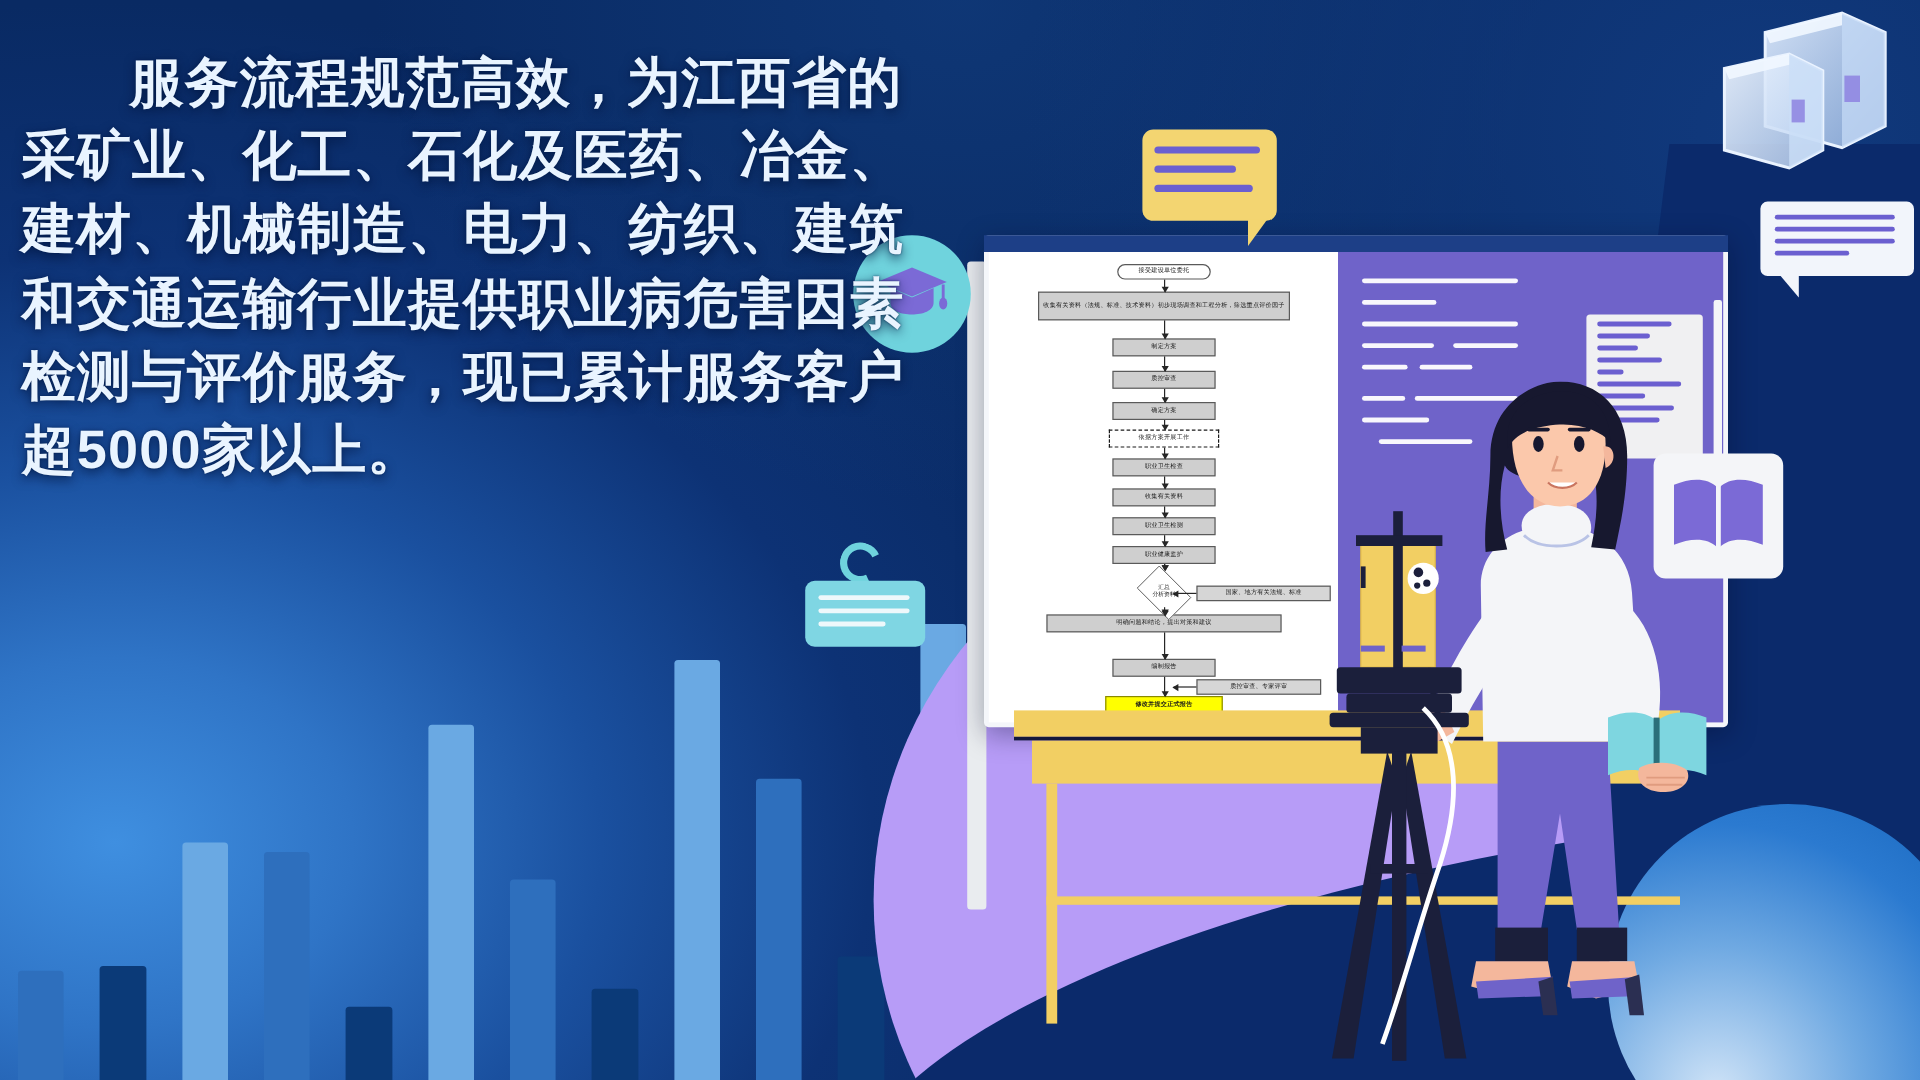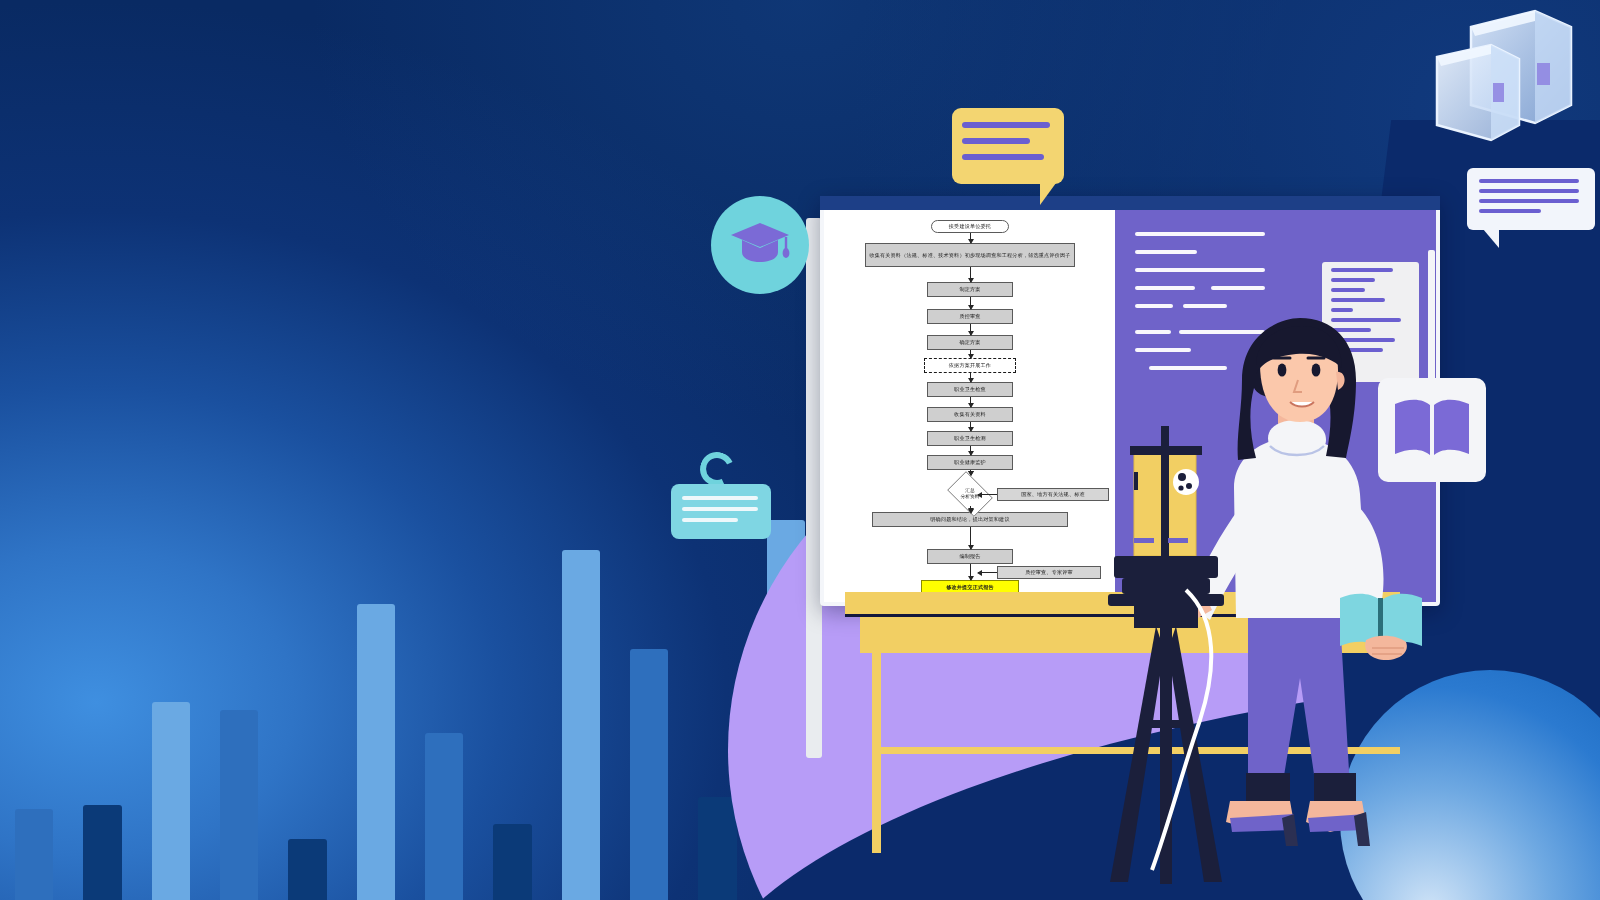--- a/index.html
+++ b/index.html
@@ -225,20 +225,23 @@
       <div class="bar" style="left: 630.033px; width: 38.2667px; height: 251px; background: rgb(46, 111, 189);"></div>
       <div class="bar" style="left: 698.367px; width: 38.2667px; height: 103px; background: rgb(11, 58, 120);"></div>
       <div class="bar" style="left: 766.7px; width: 38.2667px; height: 380px; background: rgb(106, 169, 227);"></div>
     </div>
 
   <div class="purple-blob"></div>
   <div class="navy-sweep"></div>
   <div class="navy-sweep2"></div>
   <div class="blue-circle-br"></div>
 
+  <div class="headline">
+    <p>服务流程规范高效，为江西省的采矿业、化工、石化及医药、冶金、建材、机械制造、电力、纺织、建筑和交通运输行业提供职业病危害因素检测与评价服务，现已累计服务客户超5000家以上。</p>
+  </div>
 
   <div class="cap-badge">
     <span>
       <svg width="62" height="46" viewBox="0 0 62 46">
         <path d="M31 3 L60 15 L31 27 L2 15 Z" fill="#7b6ad6"></path>
         <path d="M13 20 L13 32 C13 39 22 42 31 42 C40 42 49 39 49 32 L49 20 L31 28 Z" fill="#7b6ad6"></path>
         <path d="M57 17 L57 30" stroke="#7b6ad6" stroke-width="2.4" fill="none"></path>
         <ellipse cx="57" cy="33" rx="3.4" ry="5" fill="#7b6ad6"></ellipse>
       </svg>
     </span>

